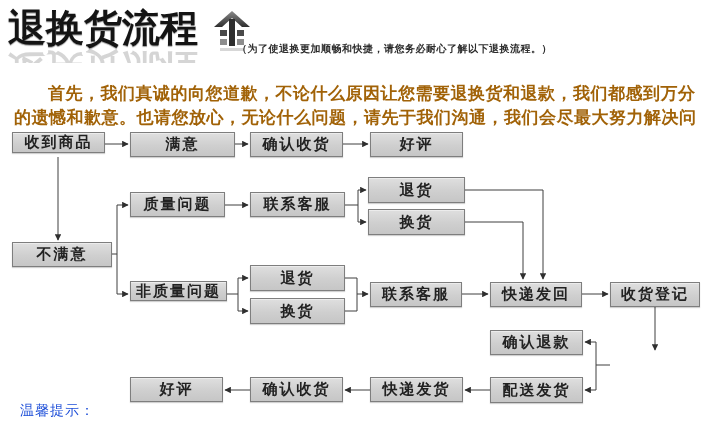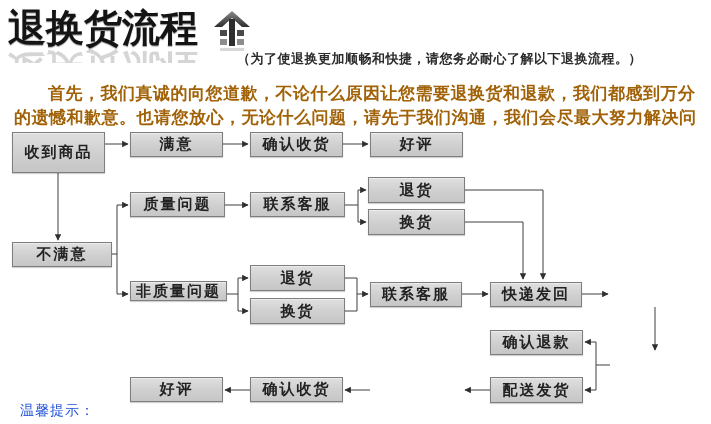--- a/index.html
+++ b/index.html
@@ -16,22 +16,22 @@
   .reflect-wrap{
     position:absolute;left:8px;top:49px;width:205px;height:14px;overflow:hidden;
     opacity:.16;pointer-events:none;
   }
   .reflect-wrap span{
     display:block;font-size:38px;line-height:40px;font-weight:900;color:#000;
     transform:scaleY(-1);transform-origin:50% 20px;white-space:nowrap;
   }
   .house-icon{position:absolute;left:213px;top:10px;}
   .subtitle{
-    position:absolute;left:237px;top:50px;width:420px;
-    font-size:13px;font-weight:600;color:#2b2b2b;letter-spacing:.5px;
+    position:absolute;left:237px;top:42px;width:420px;
+    font-size:10px;font-weight:600;color:#2b2b2b;letter-spacing:.5px;
   }
   
   .intro{
     position:absolute;left:14px;top:82px;width:692px;
     font-size:17px;line-height:24px;font-weight:600;color:#a16207;
     text-indent:2em;letter-spacing:.5px;
   }
   
   .connectors{position:absolute;left:0;top:0;width:711px;height:424px;}
   .fnode{
@@ -102,39 +102,41 @@
       <path d="M582 294 H608" marker-end="url(#arr)"></path>
       <path d="M655 307 V350" marker-end="url(#arr)"></path>
       <path d="M610 365 H596 V342 H585" marker-end="url(#arr)"></path>
       <path d="M596 365 V390 H585" marker-end="url(#arr)"></path>
       <path d="M490 390 H465" marker-end="url(#arr)"></path>
       <path d="M370 390 H345" marker-end="url(#arr)"></path>
       <path d="M250 390 H225" marker-end="url(#arr)"></path>
     </g>
   </svg>
 
-  <div class="fnode" style="left:12px;top:132px;width:93px;height:41px">收到商品</div>
-  <div class="fnode" style="left:130px;top:132px;width:93px;height:25px">满意</div>
+  <div class="fnode" style="left:12px;top:132px;width:93px;height:21px">收到商品</div>
+  <div class="fnode" style="left:130px;top:132px;width:105px;height:25px">满意</div>
   <div class="fnode" style="left:250px;top:132px;width:93px;height:25px">确认收货</div>
   <div class="fnode" style="left:370px;top:132px;width:93px;height:25px">好评</div>
 
   <div class="fnode" style="left:130px;top:192px;width:95px;height:25px">质量问题</div>
   <div class="fnode" style="left:250px;top:192px;width:95px;height:25px">联系客服</div>
   <div class="fnode" style="left:368px;top:177px;width:97px;height:26px">退货</div>
   <div class="fnode" style="left:368px;top:209px;width:97px;height:26px">换货</div>
 
   <div class="fnode" style="left:12px;top:242px;width:100px;height:25px">不满意</div>
 
   <div class="fnode" style="left:130px;top:281px;width:97px;height:20px">非质量问题</div>
   <div class="fnode" style="left:250px;top:265px;width:95px;height:26px">退货</div>
   <div class="fnode" style="left:250px;top:298px;width:95px;height:26px">换货</div>
   <div class="fnode" style="left:370px;top:282px;width:92px;height:25px">联系客服</div>
   <div class="fnode" style="left:490px;top:282px;width:92px;height:25px">快递发回</div>
+  <div class="fnode" style="left:610px;top:282px;width:90px;height:25px">收货登记</div>
 
   <div class="fnode" style="left:490px;top:330px;width:93px;height:25px">确认退款</div>
 
   <div class="fnode" style="left:490px;top:377px;width:93px;height:26px">配送发货</div>
+  <div class="fnode" style="left:370px;top:377px;width:93px;height:25px">快递发货</div>
   <div class="fnode" style="left:250px;top:377px;width:93px;height:25px">确认收货</div>
   <div class="fnode" style="left:130px;top:377px;width:93px;height:25px">好评</div>
 
   <div class="note">温馨提示：</div>
 
 </div>
 
 </body></html>

